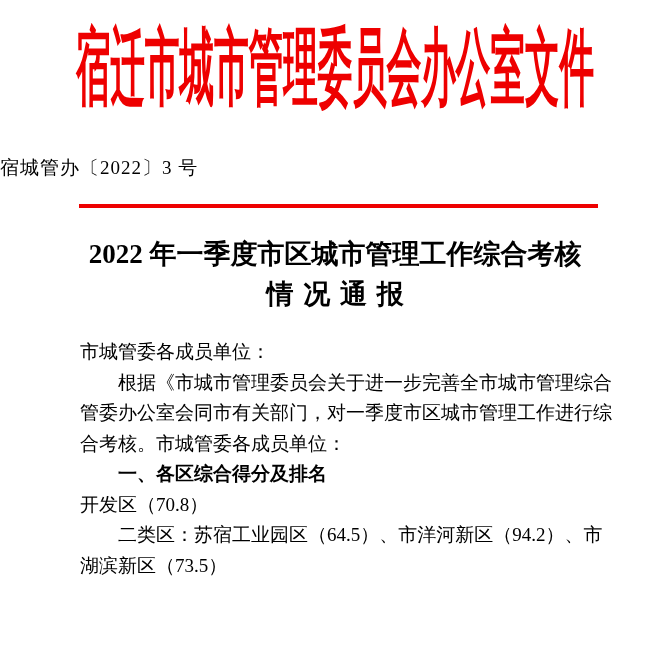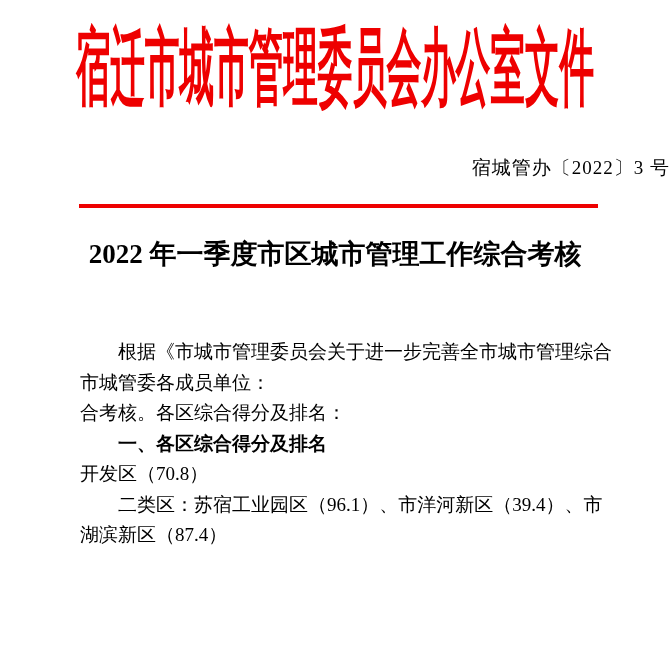--- a/index.html
+++ b/index.html
@@ -23,21 +23,21 @@
     font-family: "Liberation Serif", "DejaVu Serif", serif;
     font-weight: bold;
     font-size: 42px;
   }
   
   .doc-number {
     position: absolute;
     top: 155px;
     left: 0;
     width: 670px;
-    text-align: right;
+    text-align: left;
     font-size: 19px;
     letter-spacing: 1px;
   }
   
   .red-divider {
     position: absolute;
     left: 79px;
     top: 204px;
     width: 519px;
     height: 4px;
@@ -83,29 +83,31 @@
   <svg class="org-title-svg" width="670" height="96" viewBox="0 0 670 48" preserveAspectRatio="none">
     <text x="335" y="40" text-anchor="middle" textLength="518" lengthAdjust="spacingAndGlyphs" fill="#ee0000">宿迁市城市管理委员会办公室文件</text>
   </svg>
 
   <div class="doc-number">宿城管办〔2022〕3 号</div>
 
   <div class="red-divider"></div>
 
   <div class="doc-title">
     <div class="title-line1">2022 年一季度市区城市管理工作综合考核</div>
+    <div class="title-line2">情 况 通 报</div>
   </div>
 
   <div class="doc-body">
+    <div class="line">市城管委各成员单位：</div>
+
     <div class="line indent">根据《市城市管理委员会关于进一步完善全市城市管理综合</div>
-
-    <div class="line">市城管委各成员单位：</div>
-    <div class="line">合考核。各区综合得分及排名：</div>
+    <div class="line">管委办公室会同市有关部门，对一季度市区城市管理工作进行综</div>
+    <div class="line">合考核。市城管委各成员单位：</div>
 
     <div class="line indent section-heading">一、各区综合得分及排名</div>
 
     <div class="line">开发区（70.8）</div>
 
-    <div class="line indent">二类区：苏宿工业园区（96.1）、市洋河新区（39.4）、市</div>
-    <div class="line">湖滨新区（87.4）</div>
+    <div class="line indent">二类区：苏宿工业园区（64.5）、市洋河新区（94.2）、市</div>
+    <div class="line">湖滨新区（73.5）</div>
   </div>
 
 </div>
 
 </body></html>

